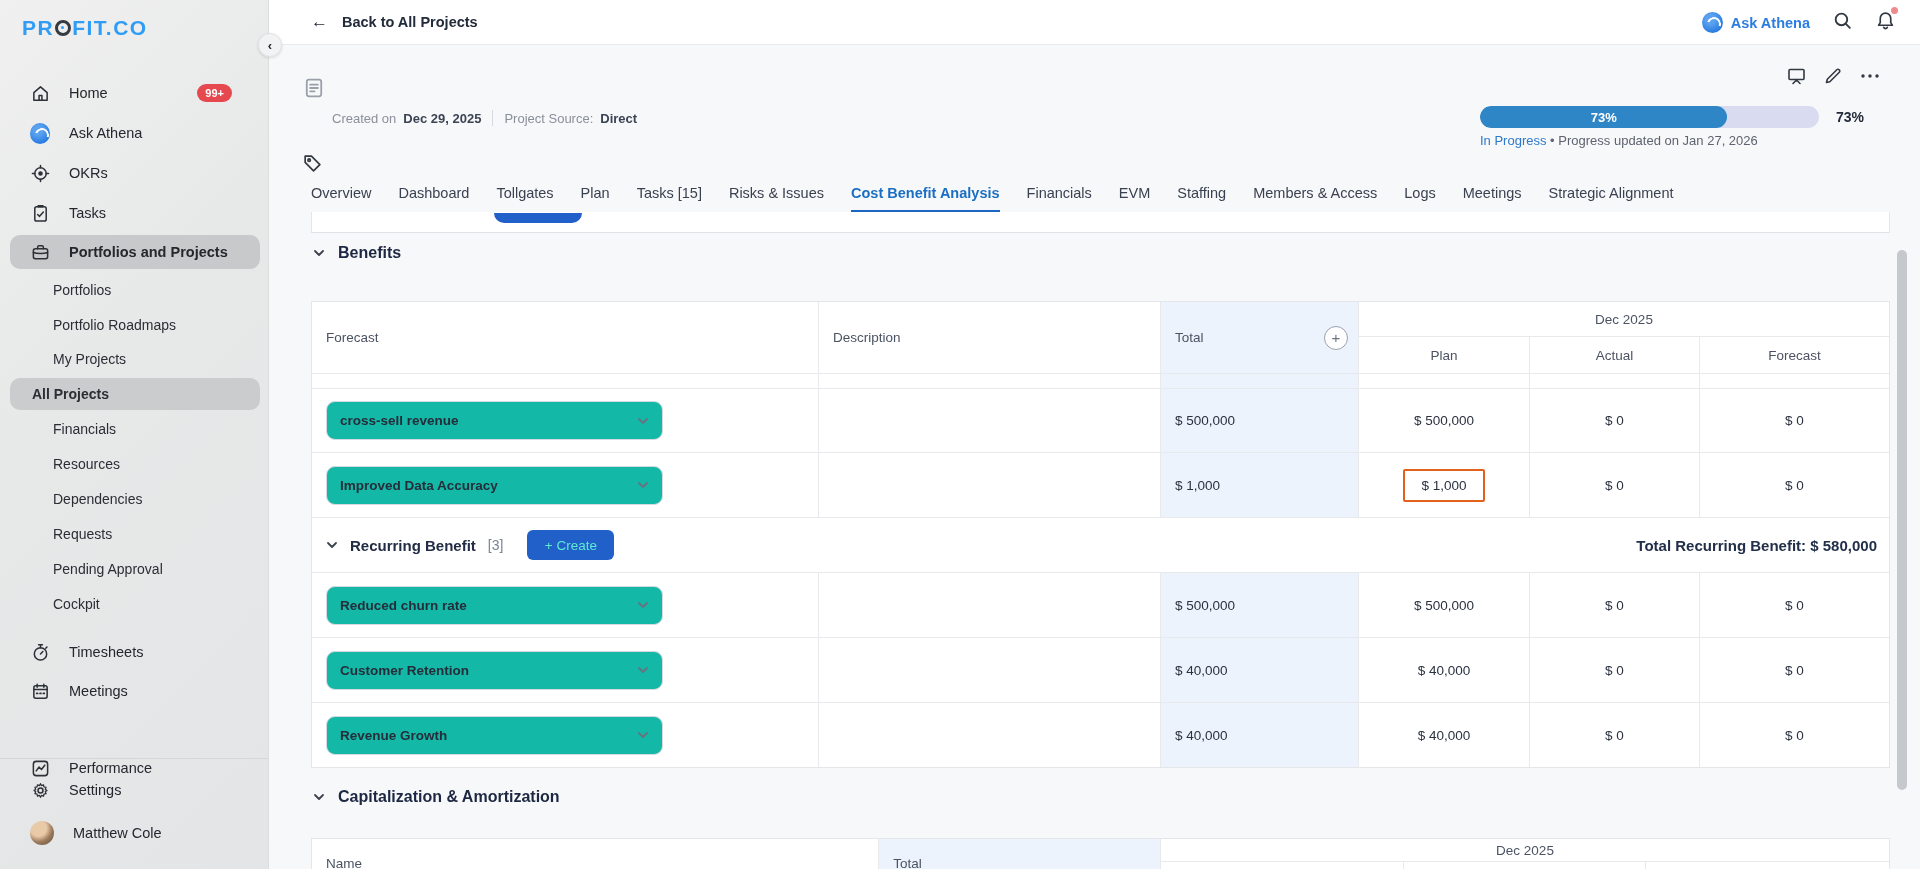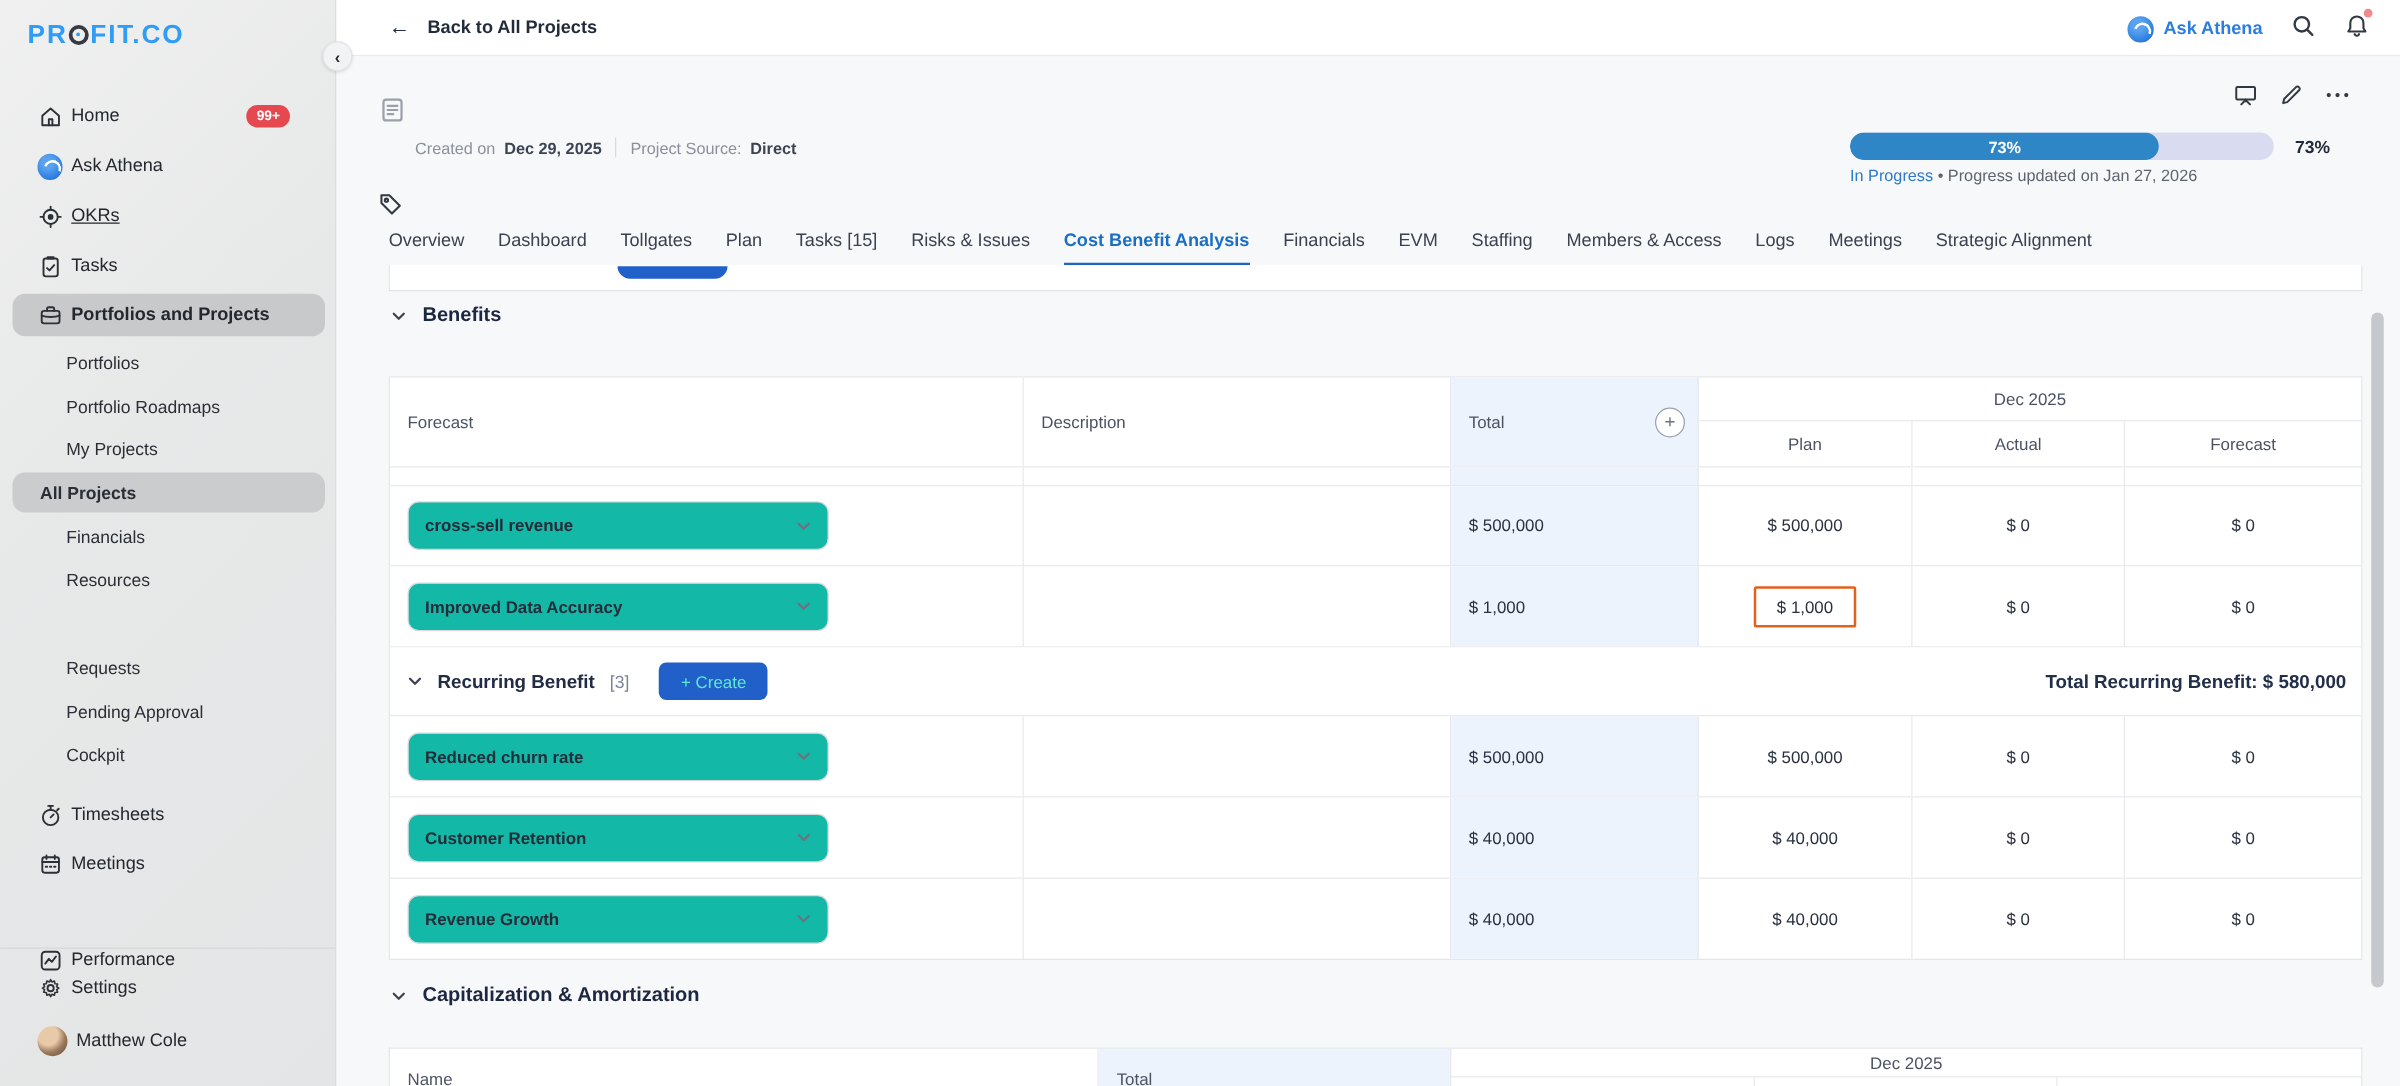--- a/index.html
+++ b/index.html
@@ -10,21 +10,21 @@
   }
   
   .sidebar {
     position:absolute; left:0; top:0; width:269px; height:869px;
     background:linear-gradient(135deg,#f0f0f0 0%, #e7e8e8 40%, #e4e5e6 100%);
     border-right:1px solid #dcdddf; z-index:5;
   }
   .logo { position:absolute; left:22px; top:16px; font-size:21px; font-weight:800; letter-spacing:1.5px; color:#2f9cf5; display:flex; align-items:center; }
   .logo .target { display:inline-block; width:16px; height:16px; border:3.5px solid #363b42; border-radius:50%; position:relative; margin:0 1px; }
   .logo .target::after { content:""; position:absolute; left:3px; top:3px; width:3px; height:3px; background:#2f9cf5; border-radius:50%; }
-  .s-item { position:absolute; left:10px; right:8px; height:34px; display:flex; align-items:center; gap:7px; padding-left:20px; font-size:14.5px; font-weight:500; color:#23272e; border-radius:10px; cursor:pointer; }
+  .s-item { position:absolute; left:10px; right:8px; height:34px; display:flex; align-items:center; gap:19px; padding-left:20px; font-size:14.5px; font-weight:500; color:#23272e; border-radius:10px; cursor:pointer; }
   .s-item .ic { width:20px; height:20px; flex:0 0 20px; display:flex; align-items:center; justify-content:center; }
   .s-item.sel { background:#c8c9cb; font-weight:600; }
   .badge { position:absolute; right:28px; background:#e5494f; color:#fff; font-size:11px; font-weight:700; padding:3px 8px; border-radius:10px; }
   .s-sub { position:absolute; left:10px; right:8px; height:32px; display:flex; align-items:center; padding-left:43px; font-size:14px; font-weight:500; color:#2a2e35; border-radius:10px; cursor:pointer; }
   .s-sub.sel { background:#cbcccd; font-weight:600;padding-left:22px; }
   .s-divider { position:absolute; left:0; right:0; top:758px; height:1px; background:#d6d7d9; }
   .avatar { width:24px; height:24px; border-radius:50%; background:radial-gradient(circle at 35% 30%, #e8c9a8 0 35%, #9c7a5c 60%, #5d4a3a 100%); flex:0 0 24px; }
   svg.icn { stroke:#2c3138; fill:none; stroke-width:1.6; stroke-linecap:round; stroke-linejoin:round; }
   .athena-circle { width:21px; height:21px; border-radius:50%; background:radial-gradient(circle at 40% 35%, #5aa2ef 0 25%, #2b7de2 70%, #1f5fb8 100%); position:relative; }
   .athena-circle::after { content:""; position:absolute; left:5px; top:5px; width:10px; height:10px; border:2px solid #fff; border-radius:50%; border-left-color:transparent; border-bottom-color:transparent; transform:rotate(-25deg); }
@@ -125,21 +125,21 @@
       <span class="badge">99+</span>
     </div>
 
     <div class="s-item" style="top:116px;">
       <span class="ic">
           <span class="athena-circle"></span>
         </span>
       <span>Ask Athena</span>
     </div>
 
-    <div class="s-item" style="top:156px;text-decoration:underline;">
+    <div class="s-item" style="top:156px;">
       <span class="ic">
         <svg class="icn" width="19" height="19" viewBox="0 0 20 20">
             <circle cx="10" cy="10" r="6"></circle>
             <circle cx="10" cy="10" r="1.6" fill="#2c3138"></circle>
             <path d="M10 1.5 V4 M10 16 V18.5 M1.5 10 H4 M16 10 H18.5"></path>
           </svg>
       </span>
       <span>OKRs</span>
     </div>
 
@@ -175,20 +175,23 @@
         <span>My Projects</span>
       </div>
     <div class="s-sub sel" style="top:378px;">
         <span>All Projects</span>
       </div>
     <div class="s-sub" style="top:413px;">
         <span>Financials</span>
       </div>
     <div class="s-sub" style="top:448px;">
         <span>Resources</span>
+      </div>
+    <div class="s-sub" style="top:483px;">
+        <span>Dependencies</span>
       </div>
     <div class="s-sub" style="top:518px;">
         <span>Requests</span>
       </div>
     <div class="s-sub" style="top:553px;">
         <span>Pending Approval</span>
       </div>
     <div class="s-sub" style="top:588px;">
         <span>Cockpit</span>
       </div>

